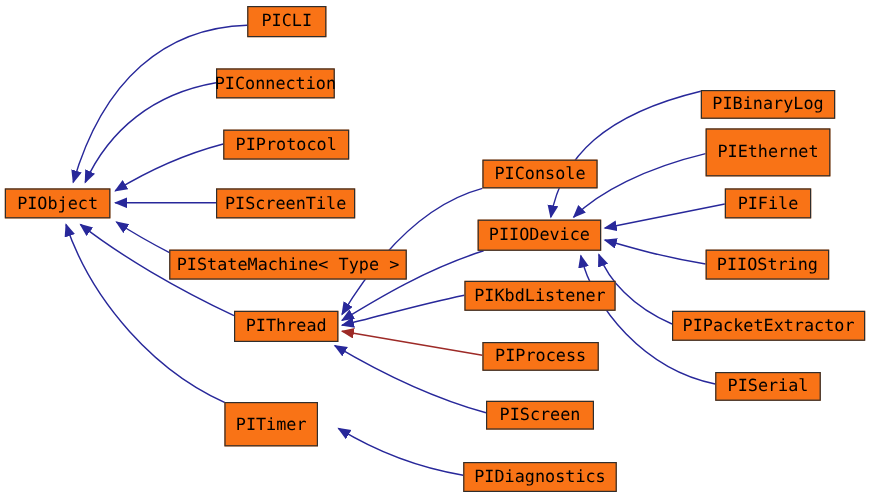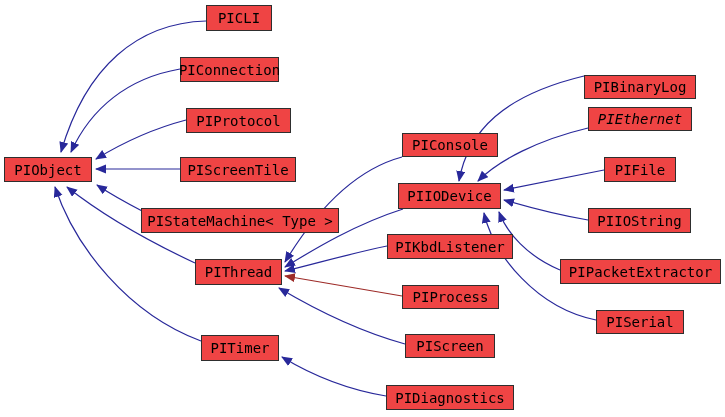--- a/index.html
+++ b/index.html
@@ -26,21 +26,21 @@
     fill: none;
     stroke: #28289a;
     stroke-width: 1.2;
   }
   .edge.private {
     stroke: #9d2a27;
   }
   .node {
     position: absolute;
     box-sizing: border-box;
-    background: #ef4444;
+    background: #f97316;
     border: 1px solid #2e2e2e;
     color: #000000;
     font-size: 14px;
     line-height: 1;
     display: flex;
     align-items: center;
     justify-content: center;
     white-space: nowrap;
     cursor: pointer;
   }
@@ -84,27 +84,27 @@
     <path class="edge" d="M596,320 C537,308 494,256 484,213" marker-end="url(#arrow-blue)"></path>
   </svg>
 
   <div class="node" style="left:4px;   top:157px; width:88px;  height:25px;">PIObject</div>
   <div class="node" style="left:206px; top:5px;   width:66px;  height:26px;">PICLI</div>
   <div class="node" style="left:180px; top:57px;  width:99px; height:25px;">PIConnection</div>
   <div class="node" style="left:186px; top:108px; width:105px; height:25px;">PIProtocol</div>
   <div class="node" style="left:180px; top:157px; width:116px; height:25px;">PIScreenTile</div>
   <div class="node" style="left:141px; top:208px; width:198px; height:25px;">PIStateMachine&lt; Type &gt;</div>
   <div class="node" style="left:195px; top:259px; width:87px;  height:26px;">PIThread</div>
-  <div class="node" style="left:201px; top:335px; width:78px;  height:26px;">PITimer</div>
+  <div class="node" style="left:187px; top:335px; width:78px;  height:37px;">PITimer</div>
   <div class="node" style="left:402px; top:133px; width:96px;  height:24px;">PIConsole</div>
   <div class="node" style="left:398px; top:183px; width:103px; height:26px;">PIIODevice</div>
   <div class="node" style="left:387px; top:234px; width:126px; height:25px;">PIKbdListener</div>
   <div class="node" style="left:402px; top:285px; width:97px;  height:24px;">PIProcess</div>
   <div class="node" style="left:405px; top:334px; width:90px;  height:24px;">PIScreen</div>
   <div class="node" style="left:386px; top:385px; width:128px; height:25px;">PIDiagnostics</div>
   <div class="node" style="left:584px; top:56px;  width:112px; height:24px;margin-top:19px;">PIBinaryLog</div>
-  <div class="node" style="left:588px; top:107px; width:104px; height:24px;font-style:italic;">PIEthernet</div>
+  <div class="node" style="left:588px; top:107px; width:104px; height:40px;">PIEthernet</div>
   <div class="node" style="left:604px; top:157px; width:72px;  height:25px;">PIFile</div>
   <div class="node" style="left:588px; top:208px; width:103px; height:25px;">PIIOString</div>
   <div class="node" style="left:560px; top:259px; width:161px; height:25px;text-align:right;">PIPacketExtractor</div>
   <div class="node" style="left:596px; top:310px; width:88px;  height:24px;">PISerial</div>
 
 </div>
 
 </body></html>

